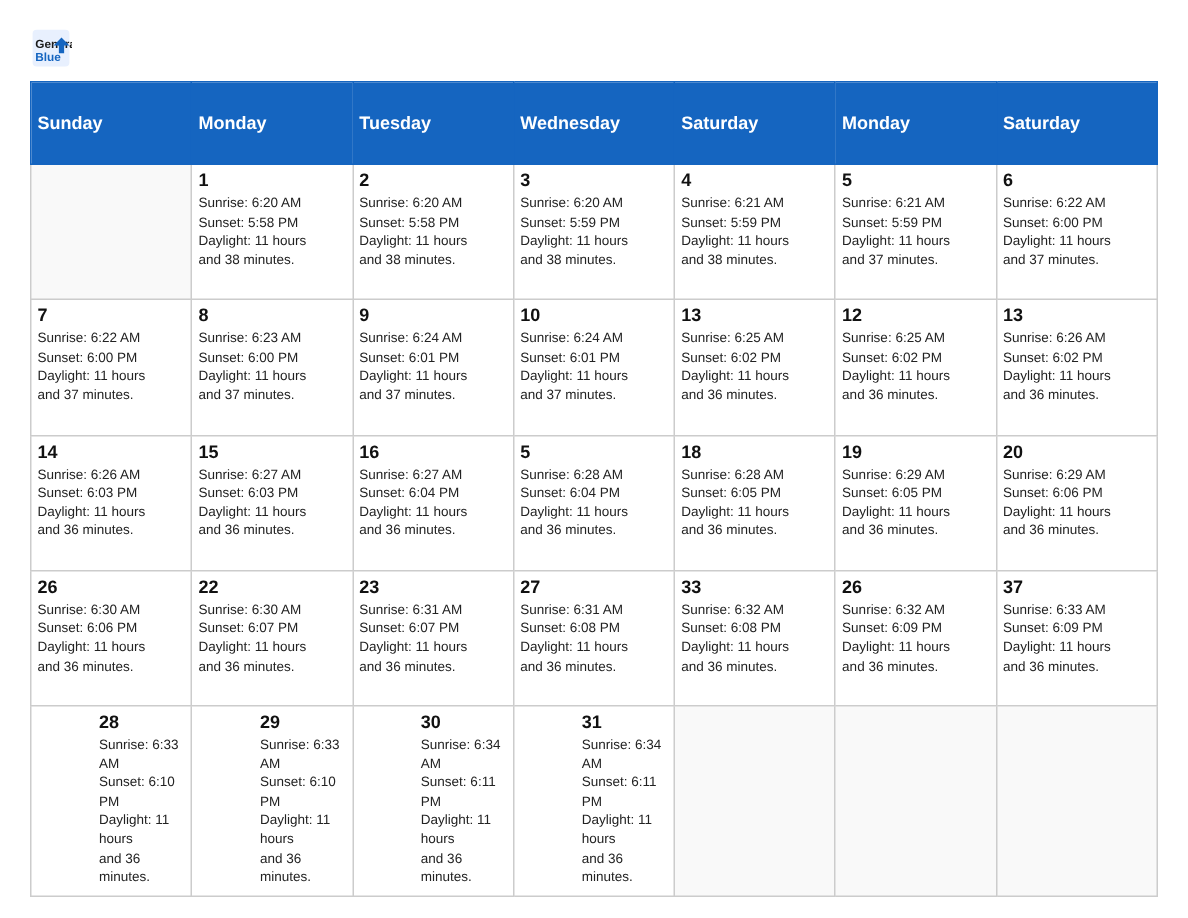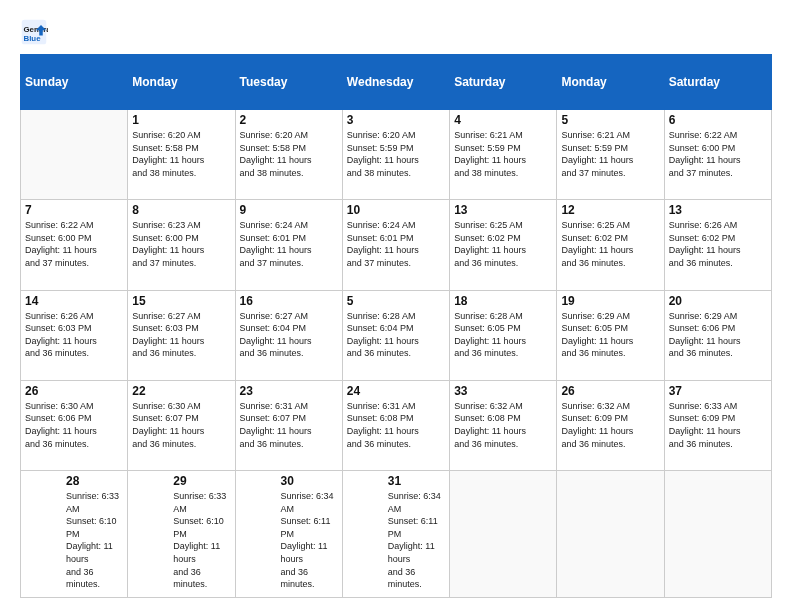--- a/index.html
+++ b/index.html
@@ -296,21 +296,21 @@
 and 36 minutes.</div>
           </td>
           <td>
             <span class="day-num">23</span>
             <div class="day-info" style="white-space: pre-line;">Sunrise: 6:31 AM
 Sunset: 6:07 PM
 Daylight: 11 hours
 and 36 minutes.</div>
           </td>
           <td>
-            <span class="day-num">24</span>
+            <span class="day-num">27</span>
             <div class="day-info" style="white-space: pre-line;">Sunrise: 6:31 AM
 Sunset: 6:08 PM
 Daylight: 11 hours
 and 36 minutes.</div>
           </td>
           <td>
             <span class="day-num">33</span>
             <div class="day-info" style="white-space: pre-line;">Sunrise: 6:32 AM
 Sunset: 6:08 PM
 Daylight: 11 hours

